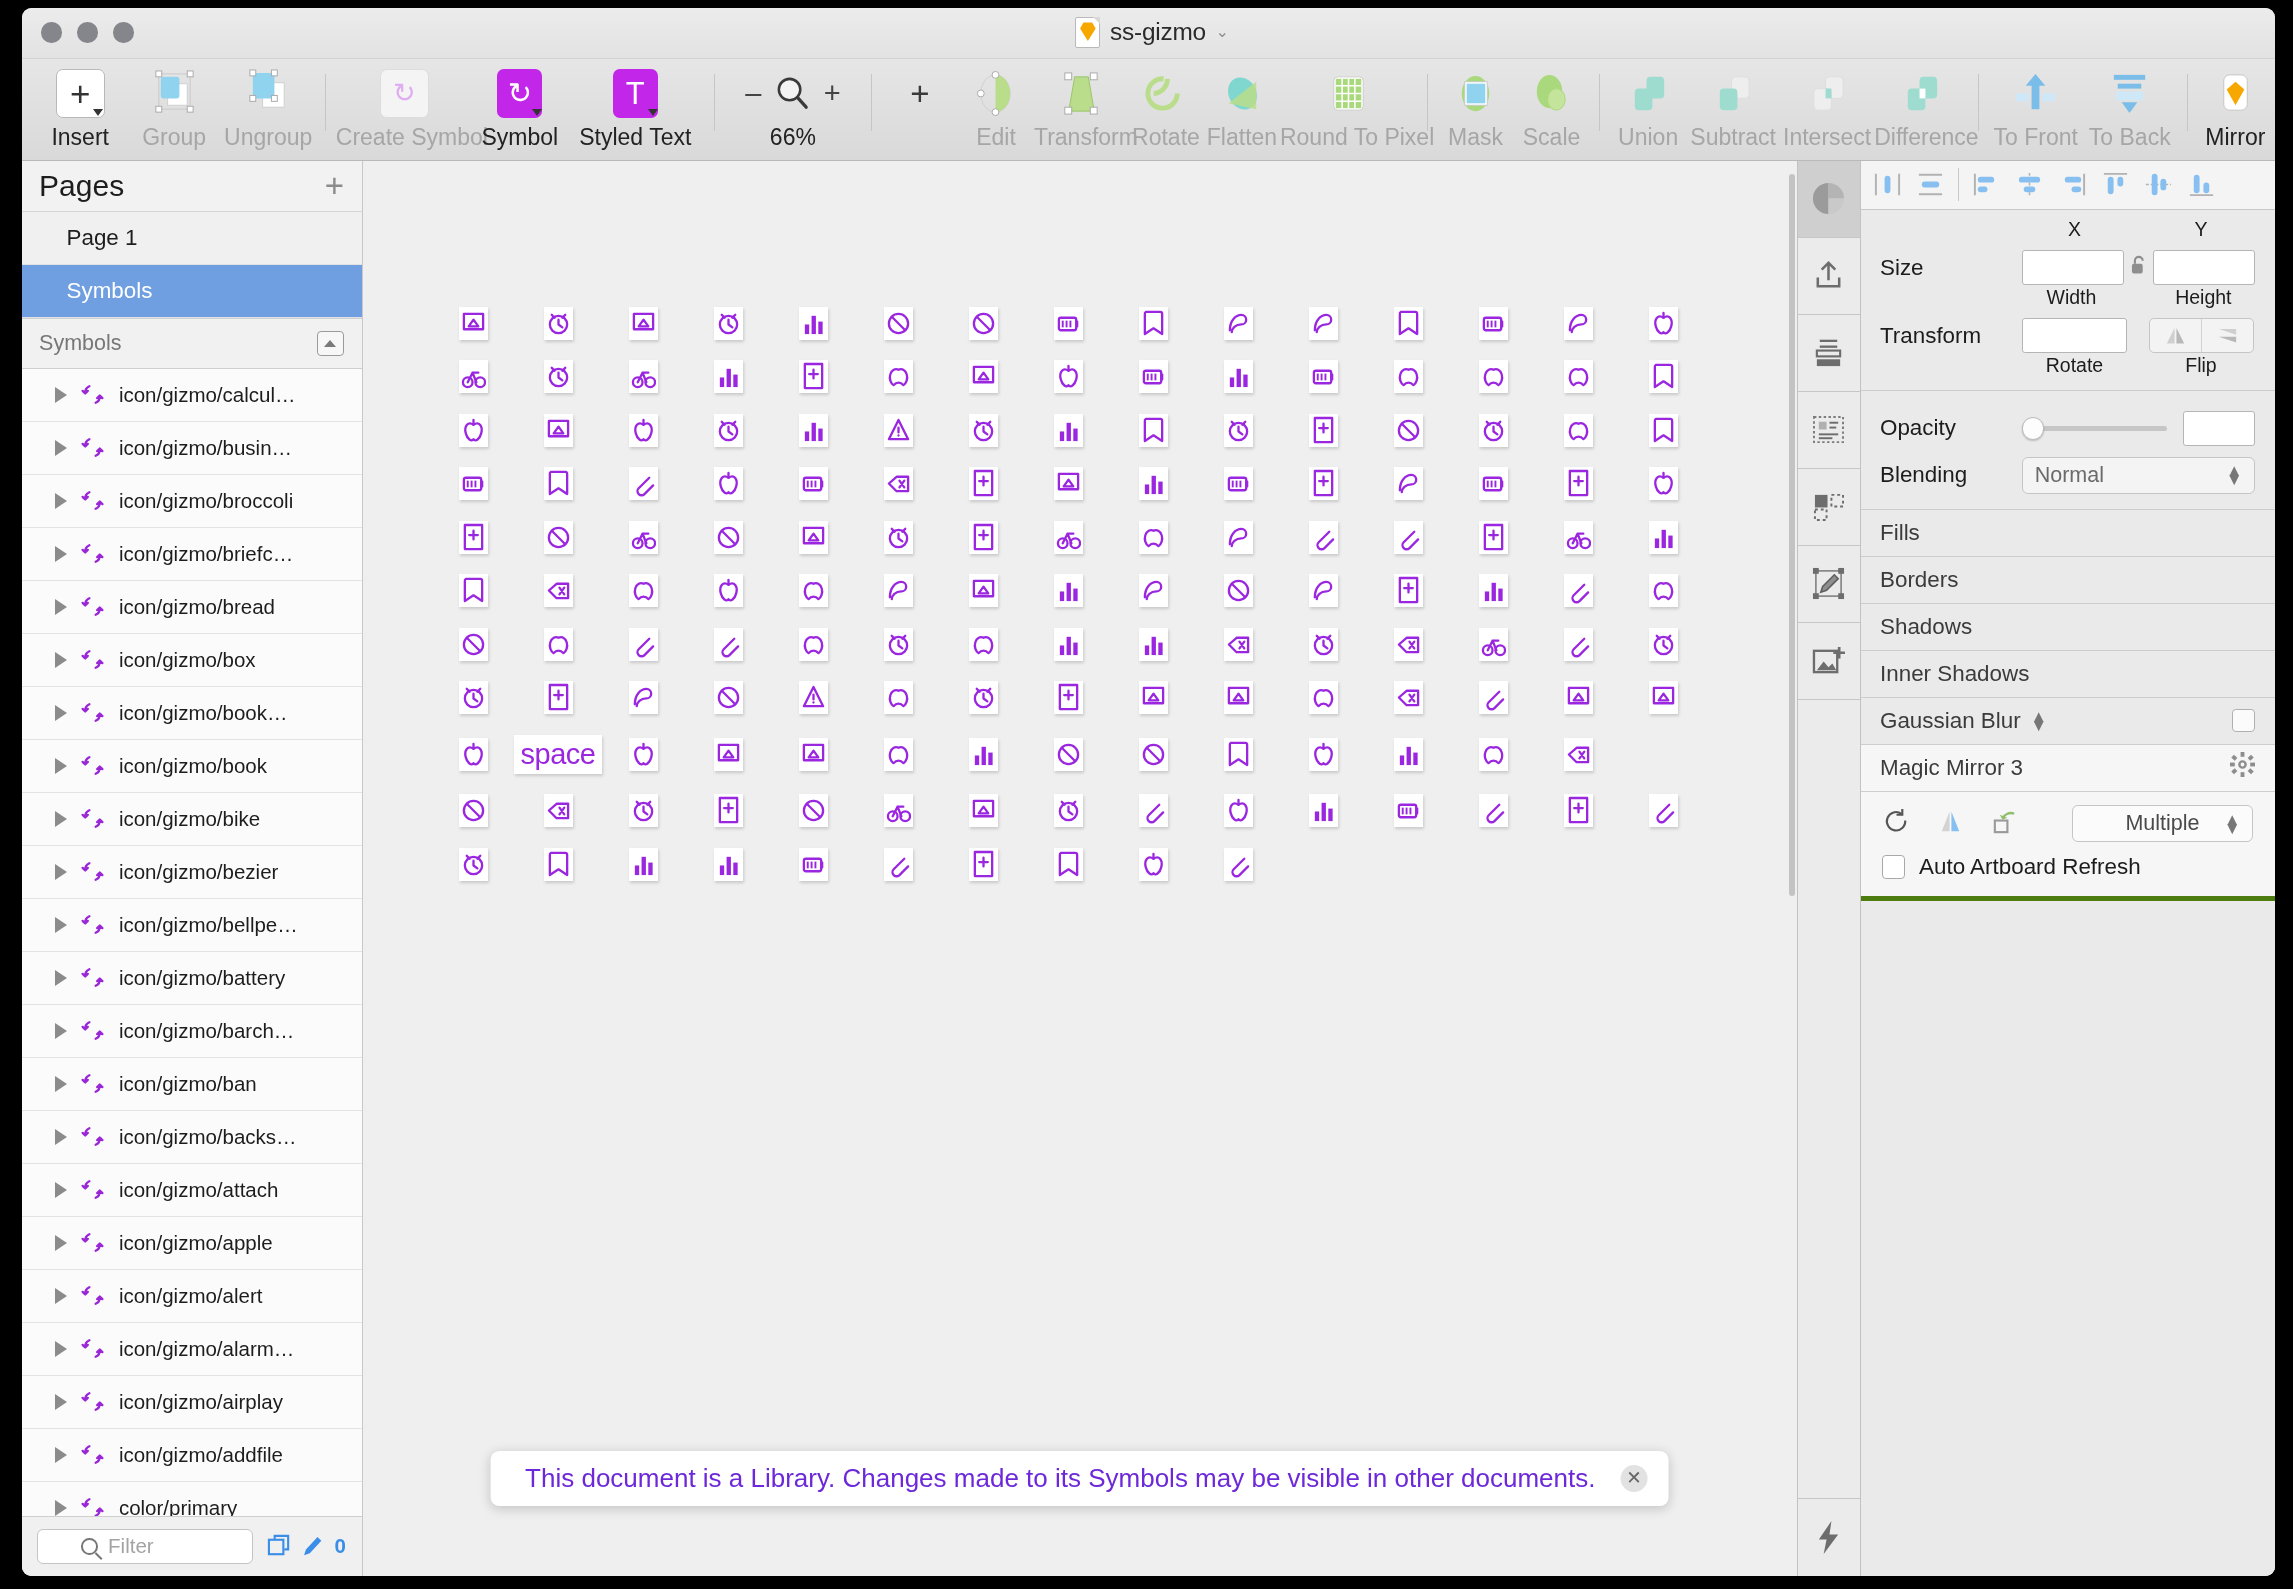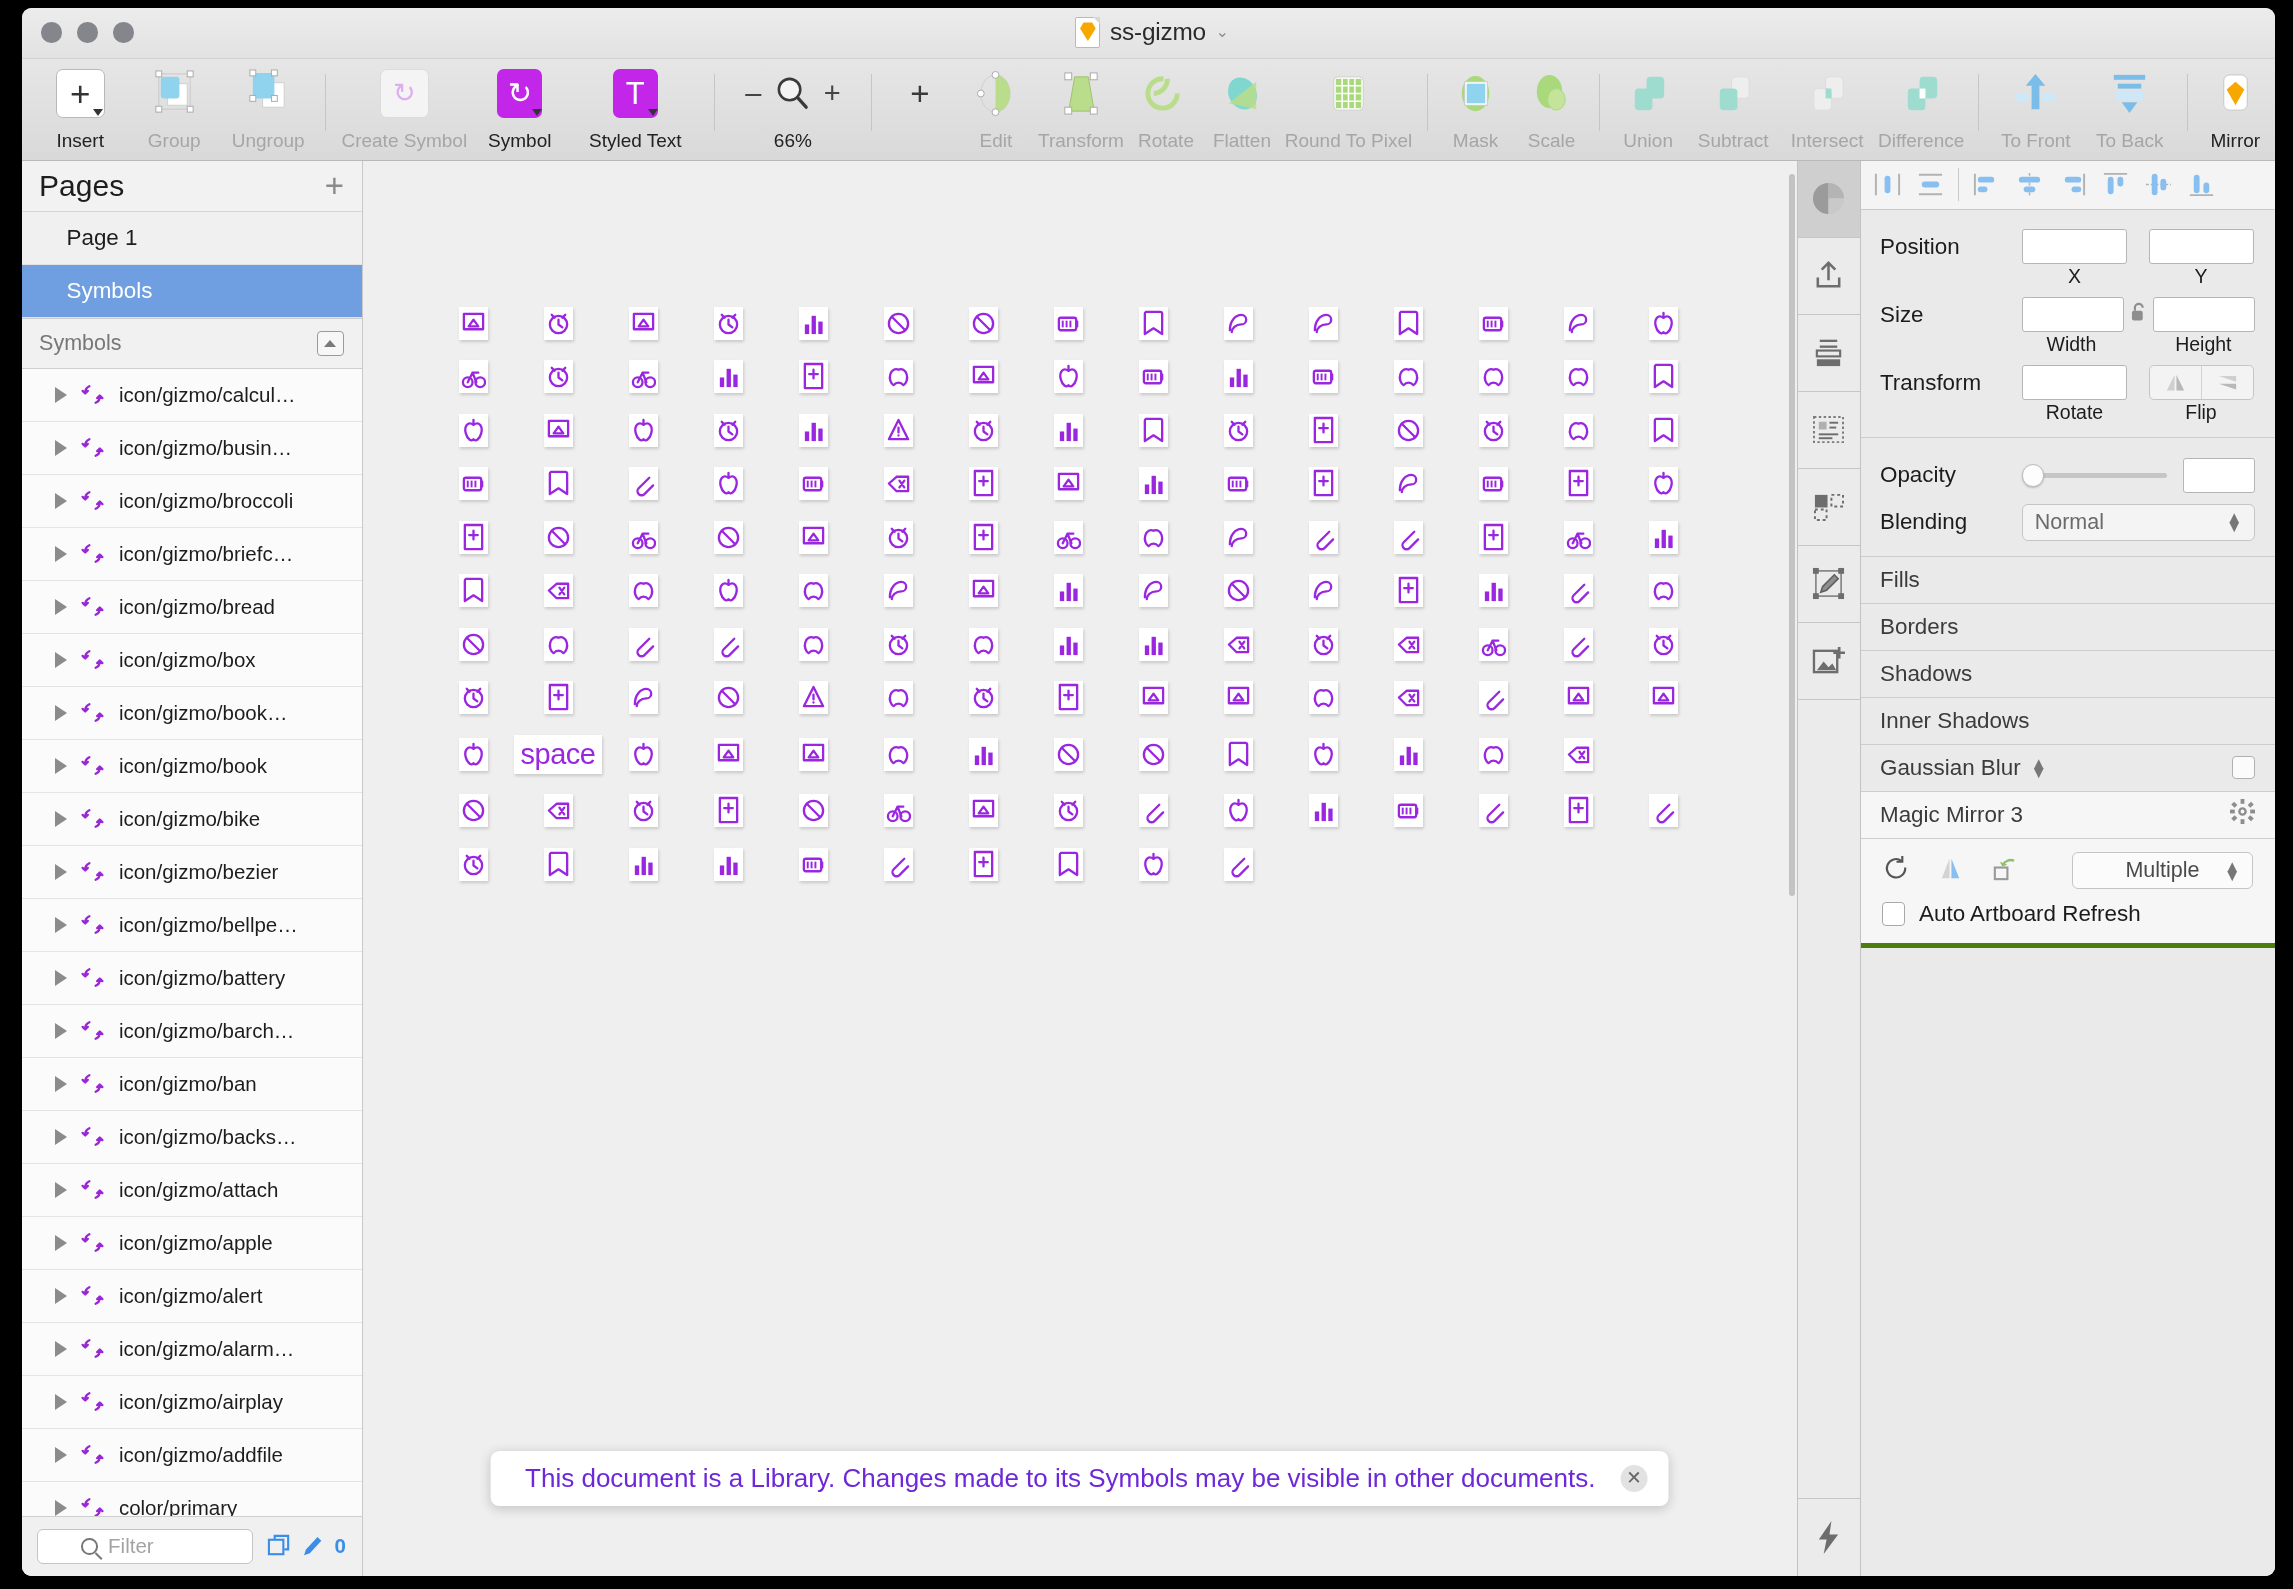--- a/index.html
+++ b/index.html
@@ -60,21 +60,21 @@
   .tbitem {
     width: 94px; flex: none; text-align: center; position: relative;
     padding-top: 3.9px; cursor: default;
   }
   .tbitem.wide { width: 137px; }
   .tbitem.narrow { width: 76px; }
   .tbicon {
     height: 49px; display: flex; align-items: center; justify-content: center;
     position: relative;
   }
-  .tblabel { font-size: 19px; color: #555; margin-top: 12px; white-space: nowrap; }
+  .tblabel { font-size: 23px; color: #555; margin-top: 6px; white-space: nowrap; }
   .tblabel.dim { color: #a6a6a6; }
   .tblabel.dark { color: #222; }
   .caret {
     position: absolute; bottom: 2px; margin-left: 35px;
     width: 0; height: 0;
     border-left: 5.9px solid transparent; border-right: 5.9px solid transparent;
     border-top: 7.8px solid #333;
   }
   .tbsep { width: 1px; align-self: stretch; margin: 9.8px 9.8px 29px; background: #c6c6c6; flex: none; }
 
@@ -1901,26 +1901,20 @@
         <div class="align-btn">
           <svg width="31" height="29" viewBox="0 0 32 30">
             <line x1="4" y1="26" x2="28" y2="26" stroke="#b2b2b2" stroke-width="2"></line>
             <rect x="8" y="5" width="6" height="19" rx="3" fill="#86bff0"></rect>
             <rect x="18" y="13" width="6" height="11" rx="3" fill="#86bff0"></rect>
           </svg>
         </div>
       </div>
 
       <div class="insp-section">
-        <div class="insp-row">
-          <span class="insp-label">Position</span>
-          <div class="insp-field"></div>
-          <div style="width:21.5px"></div>
-          <div class="insp-field"></div>
-        </div>
         <div class="sub-row">
           <span style="width:142px"></span>
           <span class="sub-lbl" style="width:105px">X</span>
           <span style="width:21.5px"></span>
           <span class="sub-lbl" style="width:105px">Y</span>
         </div>
 
         <div class="insp-row">
           <span class="insp-label">Size</span>
           <div class="insp-field"></div>

